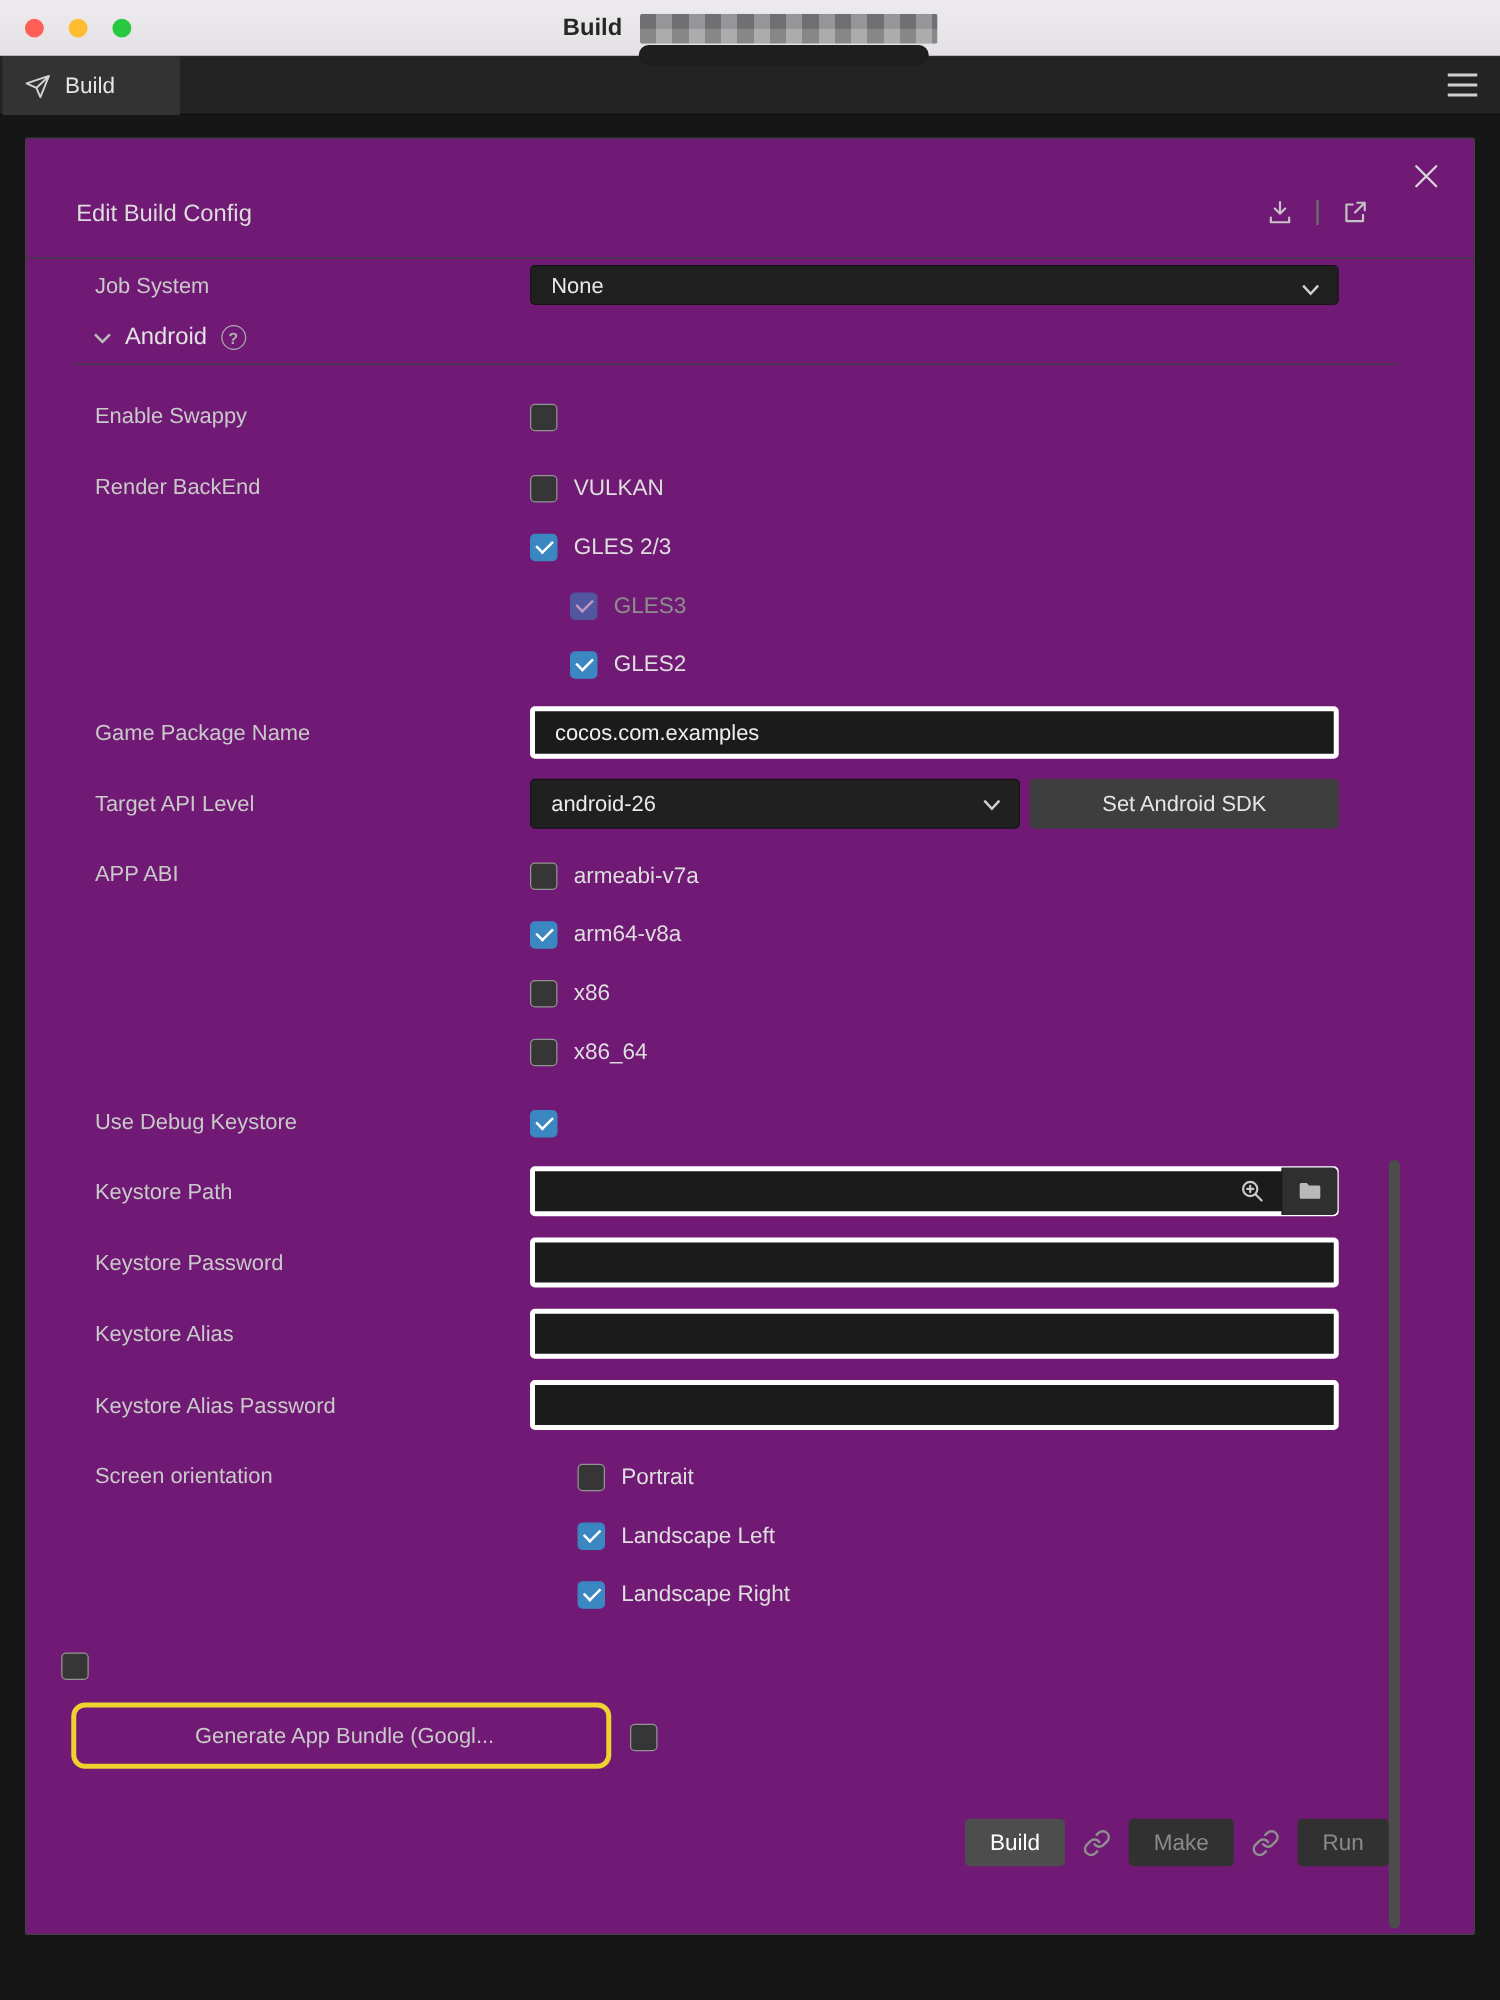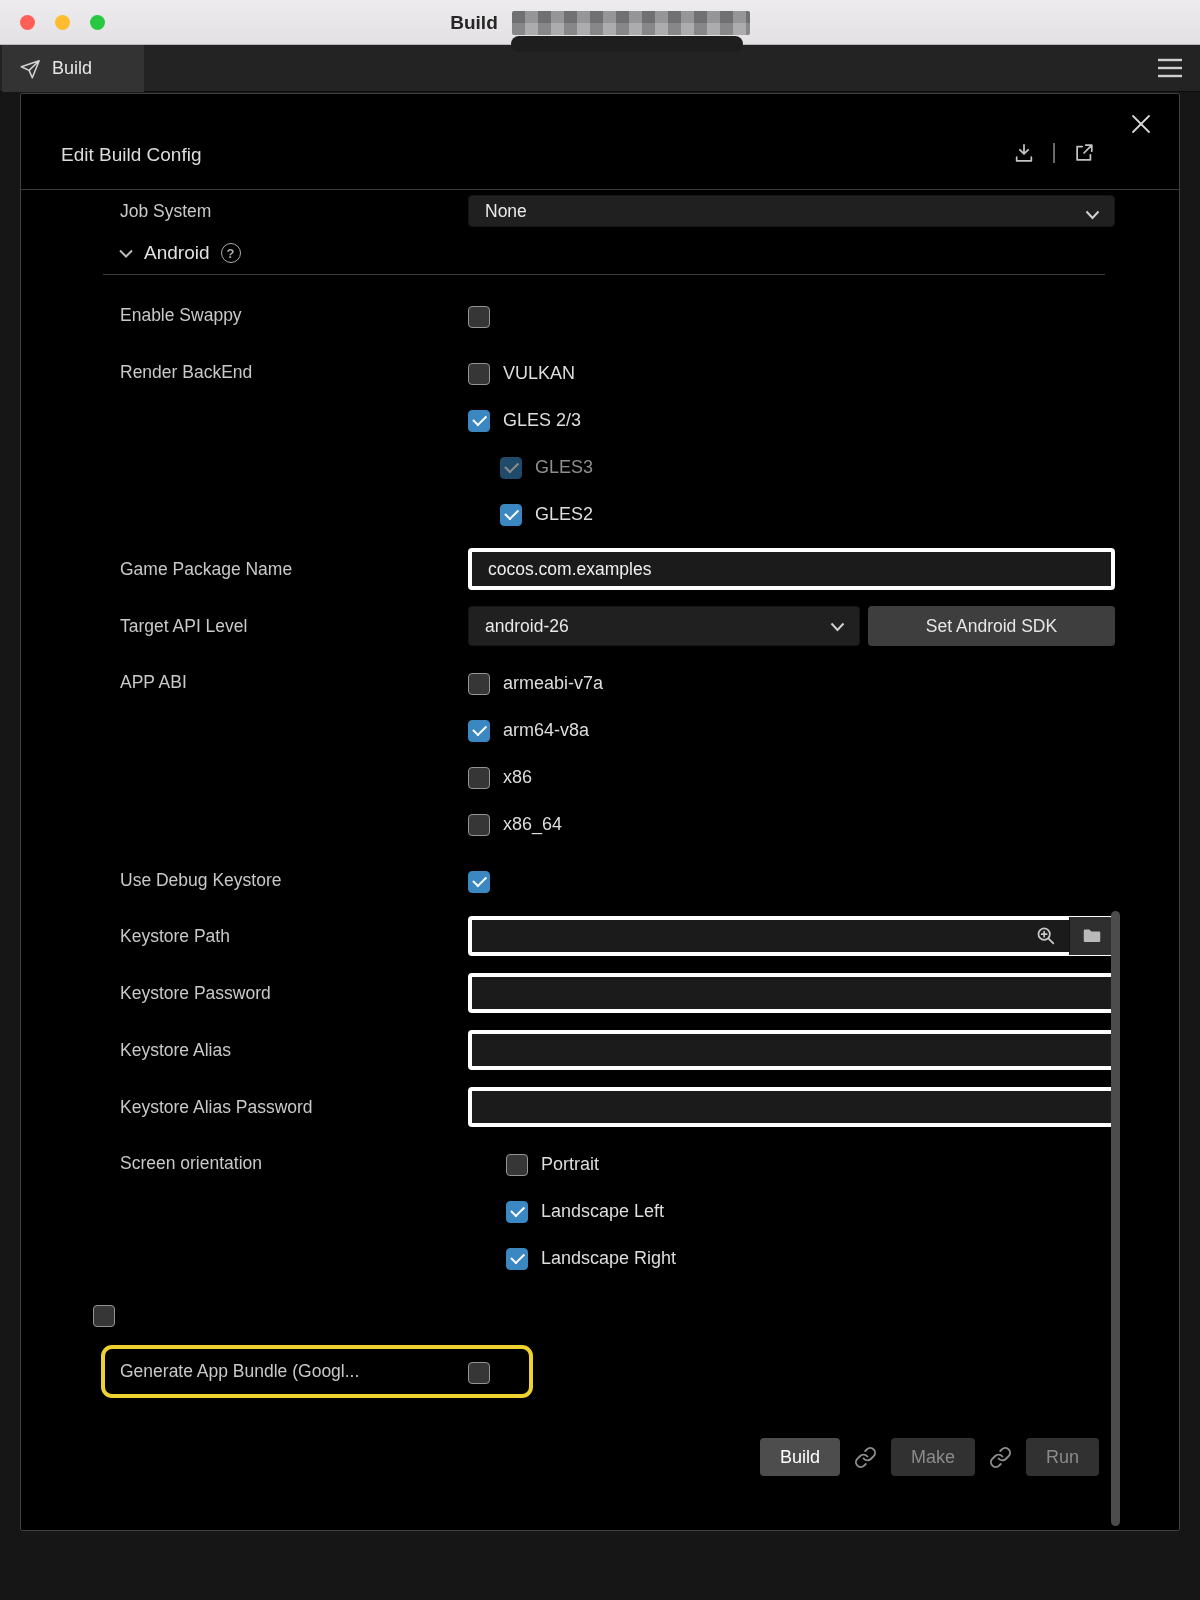--- a/index.html
+++ b/index.html
@@ -45,37 +45,37 @@
   }
   .tab {
     position:absolute; left:2px; top:0; width:142px; height:47px;
     background:#333333; display:flex; align-items:center; gap:11px;
     padding-left:17px; color:#e6e6e6; font-size:18px; cursor:pointer;
   }
   .hamburger { position:absolute; right:18px; top:12px; width:24px; height:22px; cursor:pointer; }
 
   
   .dialog {
-    position:absolute; left:20px; top:93px; width:1160px; height:1438px;
-    background:#000000; border:1px solid #404040; border-radius:2px;
+    position:absolute; left:20px; top:110px; width:1160px; height:1438px;
+    background:#701a75; border:1px solid #404040; border-radius:2px;
     overflow:hidden;
   }
   .dlg-header {
     position:relative; height:96px;
     padding:50px 40px 0 40px;
     border-bottom:1px solid #3d3d3d;
     display:flex; justify-content:space-between; align-items:flex-start;
   }
   .dlg-title { font-size:19px; color:#dcdcdc; font-weight:500; }
   .hdr-icons { display:flex; align-items:center; gap:18px; margin-right:44px; margin-top:-2px; }
   .hdr-sep { width:2px; height:20px; background:#6a6a6a; }
   .icon-btn { cursor:pointer; display:flex; align-items:center; }
   .close-x { position:absolute; top:18px; right:26px; cursor:pointer; }
 
-  .content { position:relative; padding:0 40px;margin-left:32px; }
+  .content { position:relative; padding:0 28px; }
 
   
   .row { display:flex; }
   .lbl {
     margin-left:27px; width:348px; flex:none;
     color:#c9c9c9; font-size:17.5px;
   }
   .row-center { align-items:center; }
   .group .lbl { padding-top:12px; }
 
@@ -134,21 +134,21 @@
   
   .path-btn {
     position:absolute; right:1px; top:1px; width:45px; height:38px;
     background:#2f2f2f; border-left:1px solid #141414;
     border-radius:0 4px 4px 0;
     display:flex; align-items:center; justify-content:center; cursor:pointer;
   }
   .zoom-ic { position:absolute; right:58px; top:9px; cursor:pointer; }
 
   
-  .gen-row { position:relative; }
+  .gen-row { position:relative;justify-content:flex-end; }
   .hl-box {
     position:absolute; left:8px; top:-4px; width:432px; height:53px;
     border:4px solid #eed22f; border-radius:11px; pointer-events:none;
   }
 
   
   .footer {
     margin-top:42px; padding-right:40px;
     display:flex; justify-content:flex-end; align-items:center; gap:14px;
   }

